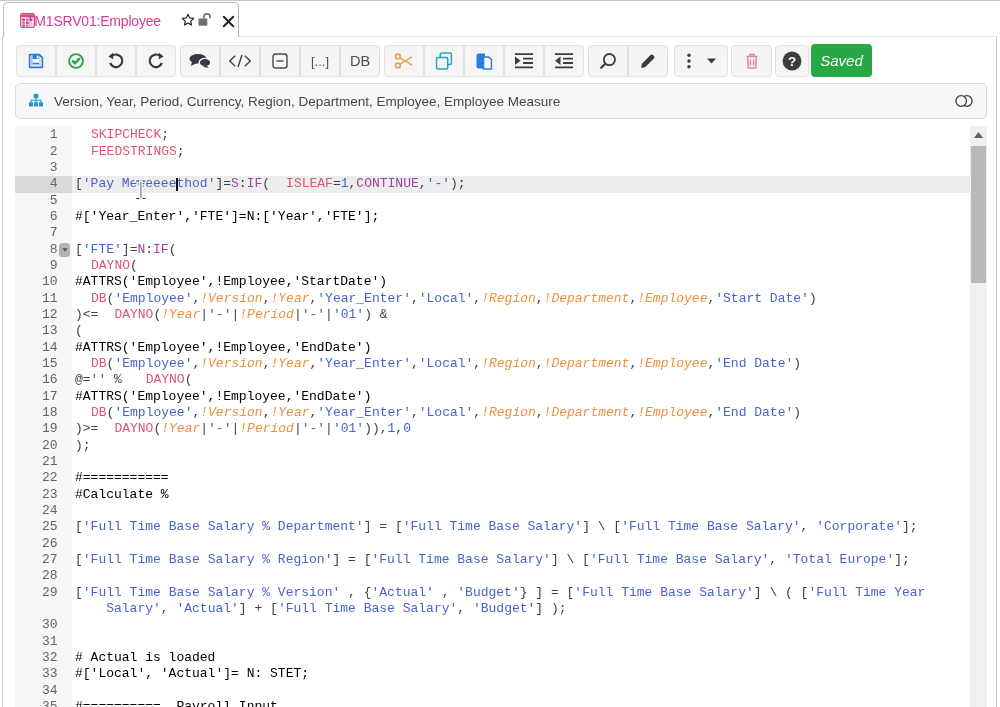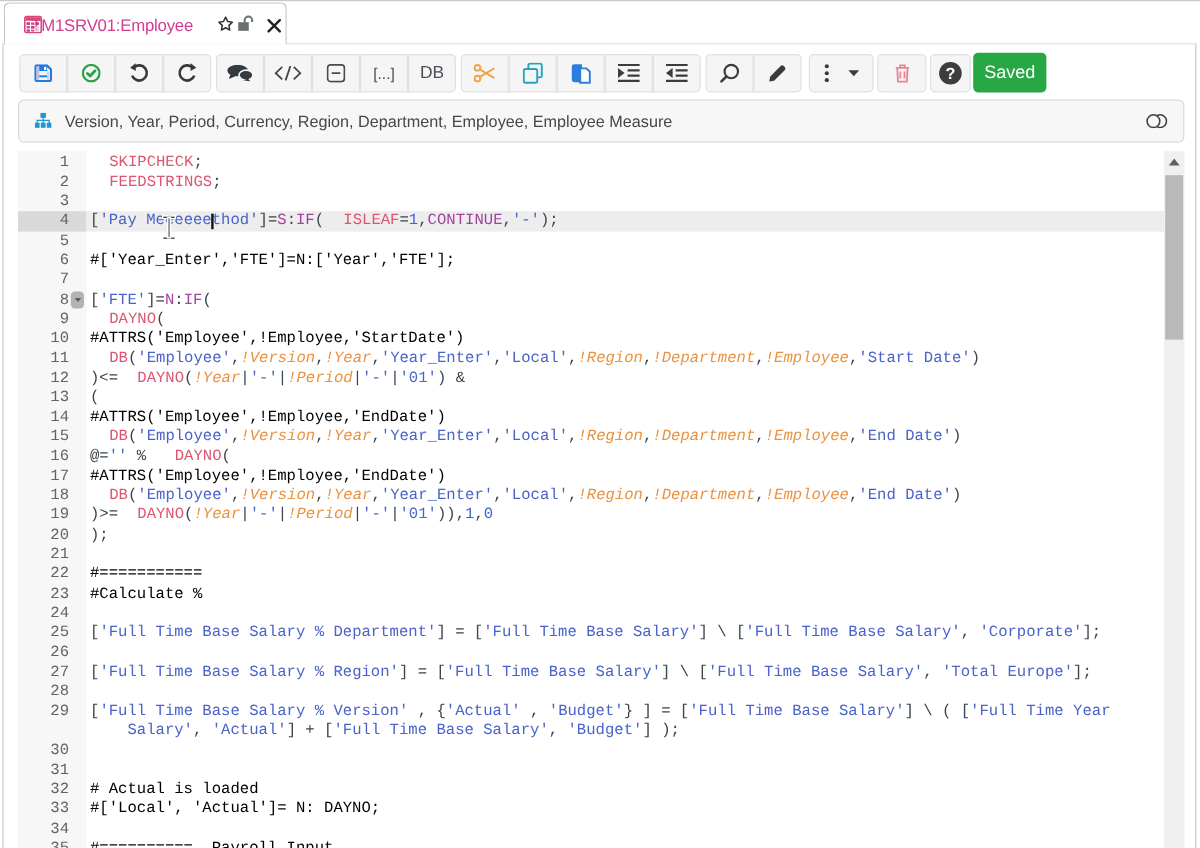--- a/index.html
+++ b/index.html
@@ -13,21 +13,21 @@
 
 #tab{left:3px;top:2px;width:236px;height:35px;background:#fff;border:1px solid #b9b9b9;border-bottom:none;border-radius:5px 5px 0 0;box-sizing:border-box;}
 #tabtext{left:26px;top:3.5px;line-height:34px;font-size:14px;letter-spacing:-0.2px;color:#d33c92;}
 
 .btn{position:absolute;top:44.5px;height:32px;background:#f5f5f5;border:1px solid #e0e0e0;box-sizing:border-box;}
 .btn.first{border-radius:4px 0 0 4px;}
 .btn.last{border-radius:0 4px 4px 0;}
 .btn.single{border-radius:4px;}
 .btn svg{position:absolute;left:50%;top:50%;transform:translate(-50%,-50%);}
 .btn .txt{position:absolute;width:100%;text-align:center;top:50%;transform:translateY(-50%);color:#4a5056;font-size:14px;}
-#saved{left:811px;top:43.5px;width:61px;height:33.5px;background:#28a745;border-radius:4px;color:#fff;font-size:15px;text-align:center;line-height:33.5px;}
+#saved{left:811px;top:43.5px;width:61px;height:33.5px;background:#28a745;border-radius:4px;color:#fff;font-size:15px;text-align:center;line-height:33.5px;font-style:italic;}
 
 #crumb{left:15px;top:82.5px;width:972px;height:36.5px;background:#f7f7f7;border:1px solid #dadada;border-radius:5px;box-sizing:border-box;}
 #crumbtext{left:54px;top:94px;font-size:13.5px;color:#474747;}
 
 #gutter{left:15px;top:126px;width:56.5px;height:581px;background:#f7f7f8;}
 #activenum{left:15px;top:176.3px;width:56.5px;height:16.4px;background:#d9d9d9;}
 #activeline{left:71.5px;top:176.3px;width:898px;height:16.4px;background:#ededee;}
 pre{margin:0;font-family:"Liberation Mono",monospace;font-size:13px;line-height:16.335px;}
 #nums{left:15px;top:127.35px;width:42.5px;text-align:right;color:#60646a;}
 #code{left:75px;top:127.35px;color:#3a444d;}
@@ -310,21 +310,21 @@
 
 [<span class="s">'Full Time Base Salary % Department'</span>] = [<span class="s">'Full Time Base Salary'</span>] \ [<span class="s">'Full Time Base Salary'</span>, <span class="s">'Corporate'</span>];
 
 [<span class="s">'Full Time Base Salary % Region'</span>] = [<span class="s">'Full Time Base Salary'</span>] \ [<span class="s">'Full Time Base Salary'</span>, <span class="s">'Total Europe'</span>];
 
 [<span class="s">'Full Time Base Salary % Version'</span> , {<span class="s">'Actual'</span> , <span class="s">'Budget'</span>} ] = [<span class="s">'Full Time Base Salary'</span>] \ ( [<span class="s">'Full Time Year</span>
 <span class="s">    Salary'</span>, <span class="s">'Actual'</span>] + [<span class="s">'Full Time Base Salary'</span>, <span class="s">'Budget'</span>] );
 
 
 <span class="c"># Actual is loaded</span>
-<span class="c">#['Local', 'Actual']= N: DAYNO;</span>
+<span class="c">#['Local', 'Actual']= N: STET;</span>
 
 <span class="c">#==========  Payroll Input</span></pre>
 <div class="abs" id="fold">
     <svg width="6" height="4" viewBox="0 0 6 4">
       <path d="M0.3 0.3 L5.7 0.3 L3 3.7 Z" fill="#5a5a5a"></path>
     </svg>
   </div>
 <div class="abs" id="sbtrack"></div>
 <div class="abs" id="sbthumb"></div>
 <svg class="abs" style="left:973px;top:131px" width="11" height="8" viewBox="0 0 11 8">

